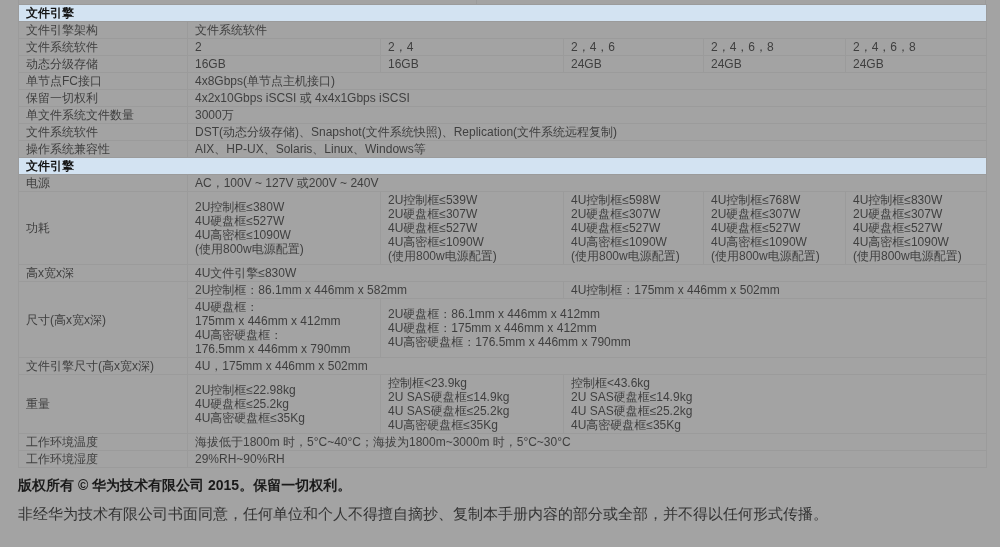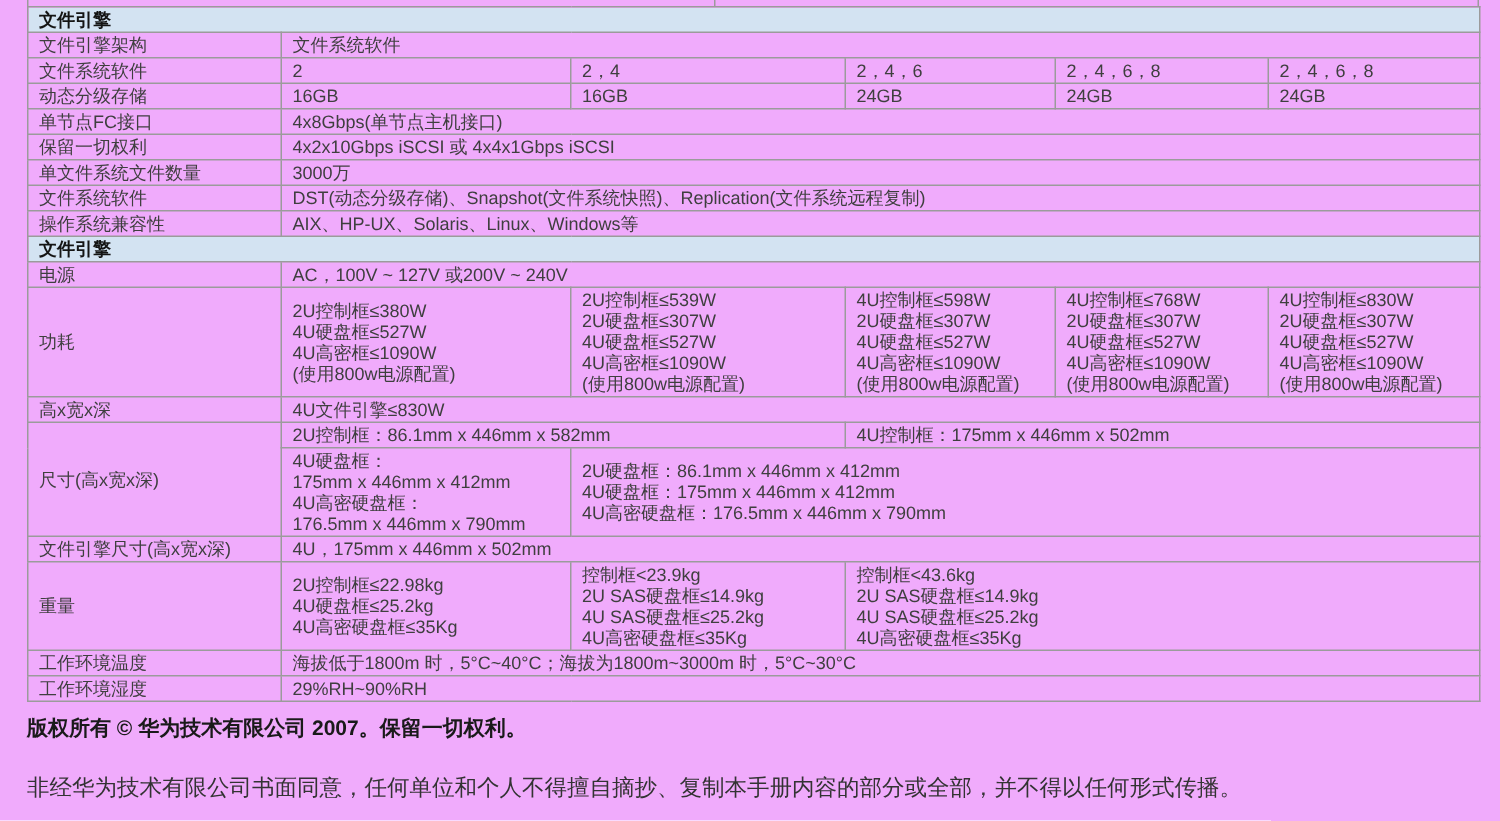--- a/index.html
+++ b/index.html
@@ -1,21 +1,21 @@
 <!DOCTYPE html>
 <html><head>
 <meta charset="utf-8">
 <style>
   * { box-sizing: border-box; }
   html, body { margin: 0; padding: 0; background: #ffffff; }
   .page {
     position: relative;
     width: 1000px;
     height: 547px;
-    background: #f0abfc;
+    background: #a3a3a3;
     font-family: "Liberation Sans", sans-serif;
     overflow: hidden;
   }
   
   .top-stub {
     position: absolute;
     left: 18px; top: 0;
     width: 968px; height: 4px;
     border-left: 1px solid #9b9b9b;
     border-right: 1px solid #9b9b9b;
@@ -58,21 +58,21 @@
     left: 18px; top: 476px;
     width: 964px;
   }
   .footer .copyright {
     font-size: 14px;
     font-weight: bold;
     color: #1a1a1a;
     line-height: 18px;
   }
   .footer .notice {
-    margin-top: 22px;
+    margin-top: 10px;
     font-size: 15px;
     color: #333333;
     line-height: 19px;
   }
 </style>
 </head>
 <body>
 
 <div class="page">
 
@@ -208,17 +208,17 @@
         <td colspan="5">海拔低于1800m 时，5°C~40°C；海拔为1800m~3000m 时，5°C~30°C</td>
       </tr>
       <tr>
         <td>工作环境湿度</td>
         <td colspan="5">29%RH~90%RH</td>
       </tr>
     </tbody>
   </table>
 
   <div class="footer">
-    <div class="copyright">版权所有 © 华为技术有限公司 2007。保留一切权利。</div>
+    <div class="copyright">版权所有 © 华为技术有限公司 2015。保留一切权利。</div>
     <div class="notice">非经华为技术有限公司书面同意，任何单位和个人不得擅自摘抄、复制本手册内容的部分或全部，并不得以任何形式传播。</div>
   </div>
 
 </div>
 
 </body></html>

